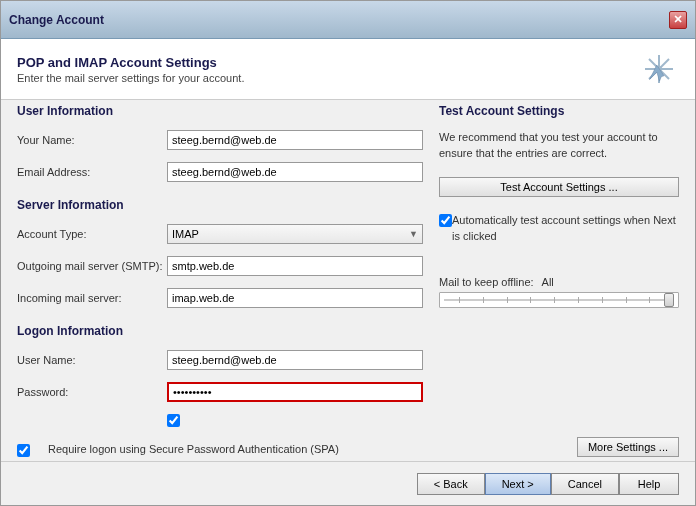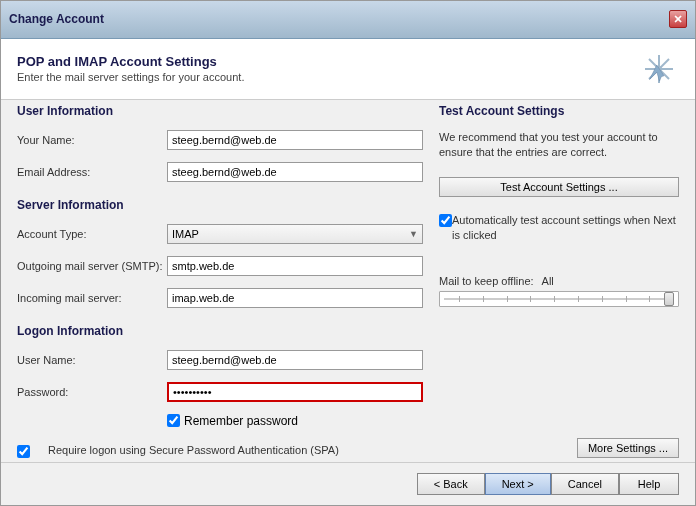--- a/index.html
+++ b/index.html
@@ -346,21 +346,20 @@
         <input type="text" class="form-input" value="steeg.bernd@web.de" style="">
       </div>
 
       <div class="form-row">
         <span class="form-label">Password:</span>
         <input type="password" class="form-input form-input-highlight" value="xxxxxxxxxx" style="">
       </div>
 
       <div class="checkbox-row">
         <input type="checkbox" checked="" style="">
-        <span>Remember password</span>
       </div>
 
       <div class="checkbox-row-full">
         <input type="checkbox" checked="" style="margin-top: 1px;">
         <span>Require logon using Secure Password Authentication (SPA)</span>
       </div>
     </div>
 
     <div class="right-panel">
       <div class="right-title">Test Account Settings</div>

